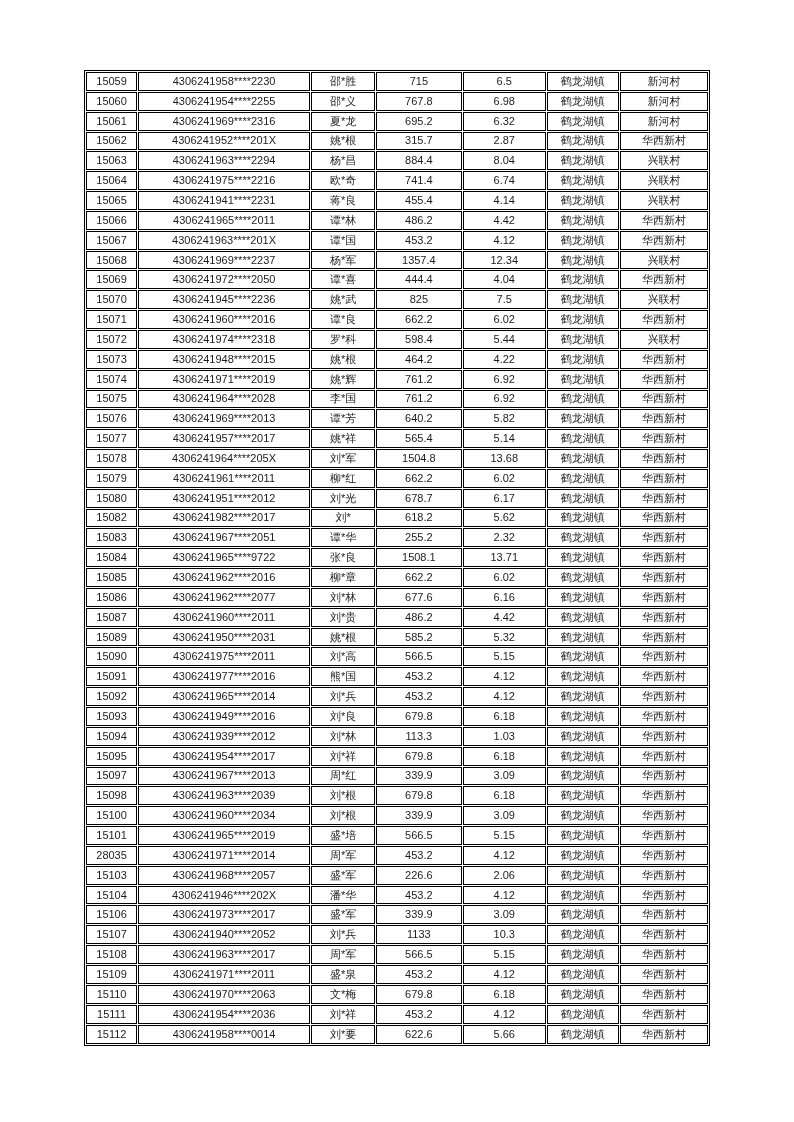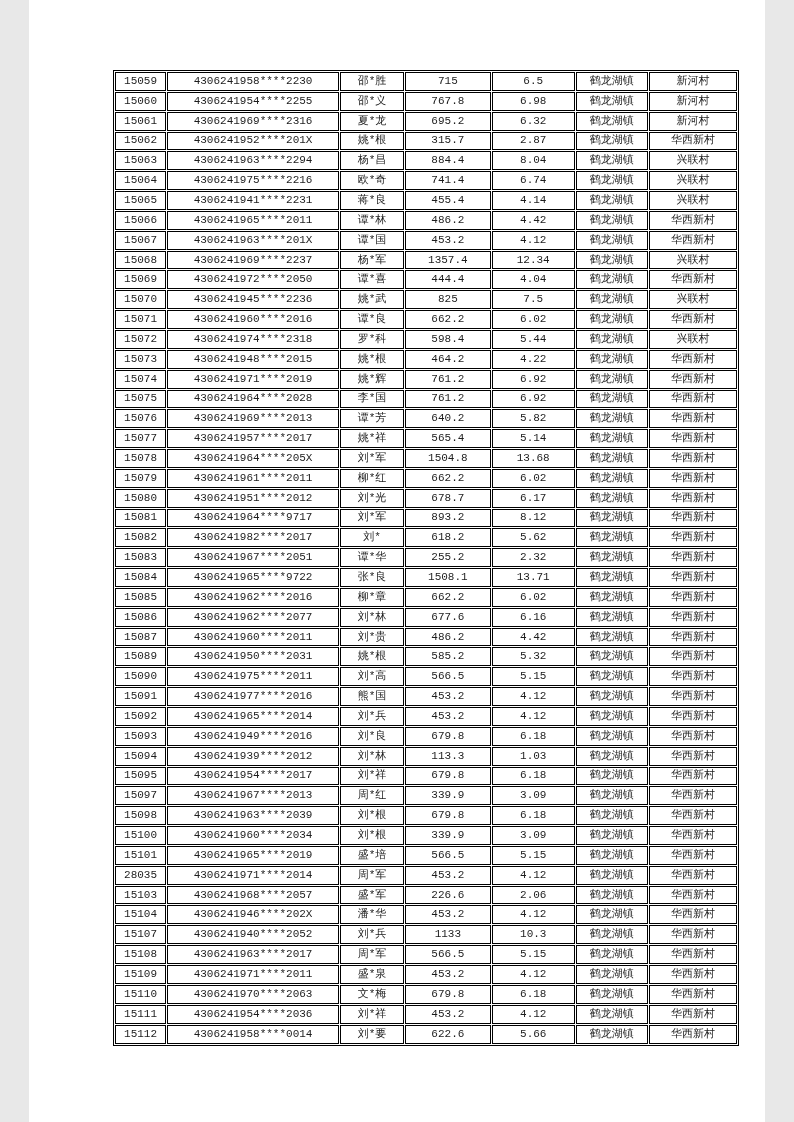--- a/index.html
+++ b/index.html
@@ -1,23 +1,23 @@
 <!DOCTYPE html>
 <html><head>
 <meta charset="utf-8">
 <style>
   html, body { margin: 0; padding: 0; }
   body { background: #e8e8e8; }
   .page {
-    width: 736px;
+    width: 794px;
     height: 1122px;
     background: #ffffff;
     position: relative;
     margin: 0 auto;
-    font-family: Liberation Mono, monospace;
+    font-family: Liberation Sans, sans-serif;
     overflow: hidden;
   }
   table.records {
     position: absolute;
     left: 84px;
     top: 70px;
     width: 626px;
     height: 976px;
     border-collapse: separate;
     border-spacing: 1px;
@@ -251,29 +251,20 @@
         <tr>
           <td>15080</td>
           <td>4306241951****2012</td>
           <td>刘*光</td>
           <td>678.7</td>
           <td>6.17</td>
           <td>鹤龙湖镇</td>
           <td>华西新村</td>
         </tr>
         <tr>
-          <td>15081</td>
-          <td>4306241964****9717</td>
-          <td>刘*军</td>
-          <td>893.2</td>
-          <td>8.12</td>
-          <td>鹤龙湖镇</td>
-          <td>华西新村</td>
-        </tr>
-        <tr>
           <td>15082</td>
           <td>4306241982****2017</td>
           <td>刘*</td>
           <td>618.2</td>
           <td>5.62</td>
           <td>鹤龙湖镇</td>
           <td>华西新村</td>
         </tr>
         <tr>
           <td>15083</td>
@@ -440,20 +431,29 @@
         <tr>
           <td>15104</td>
           <td>4306241946****202X</td>
           <td>潘*华</td>
           <td>453.2</td>
           <td>4.12</td>
           <td>鹤龙湖镇</td>
           <td>华西新村</td>
         </tr>
         <tr>
+          <td>15106</td>
+          <td>4306241973****2017</td>
+          <td>盛*军</td>
+          <td>339.9</td>
+          <td>3.09</td>
+          <td>鹤龙湖镇</td>
+          <td>华西新村</td>
+        </tr>
+        <tr>
           <td>15107</td>
           <td>4306241940****2052</td>
           <td>刘*兵</td>
           <td>1133</td>
           <td>10.3</td>
           <td>鹤龙湖镇</td>
           <td>华西新村</td>
         </tr>
         <tr>
           <td>15108</td>

